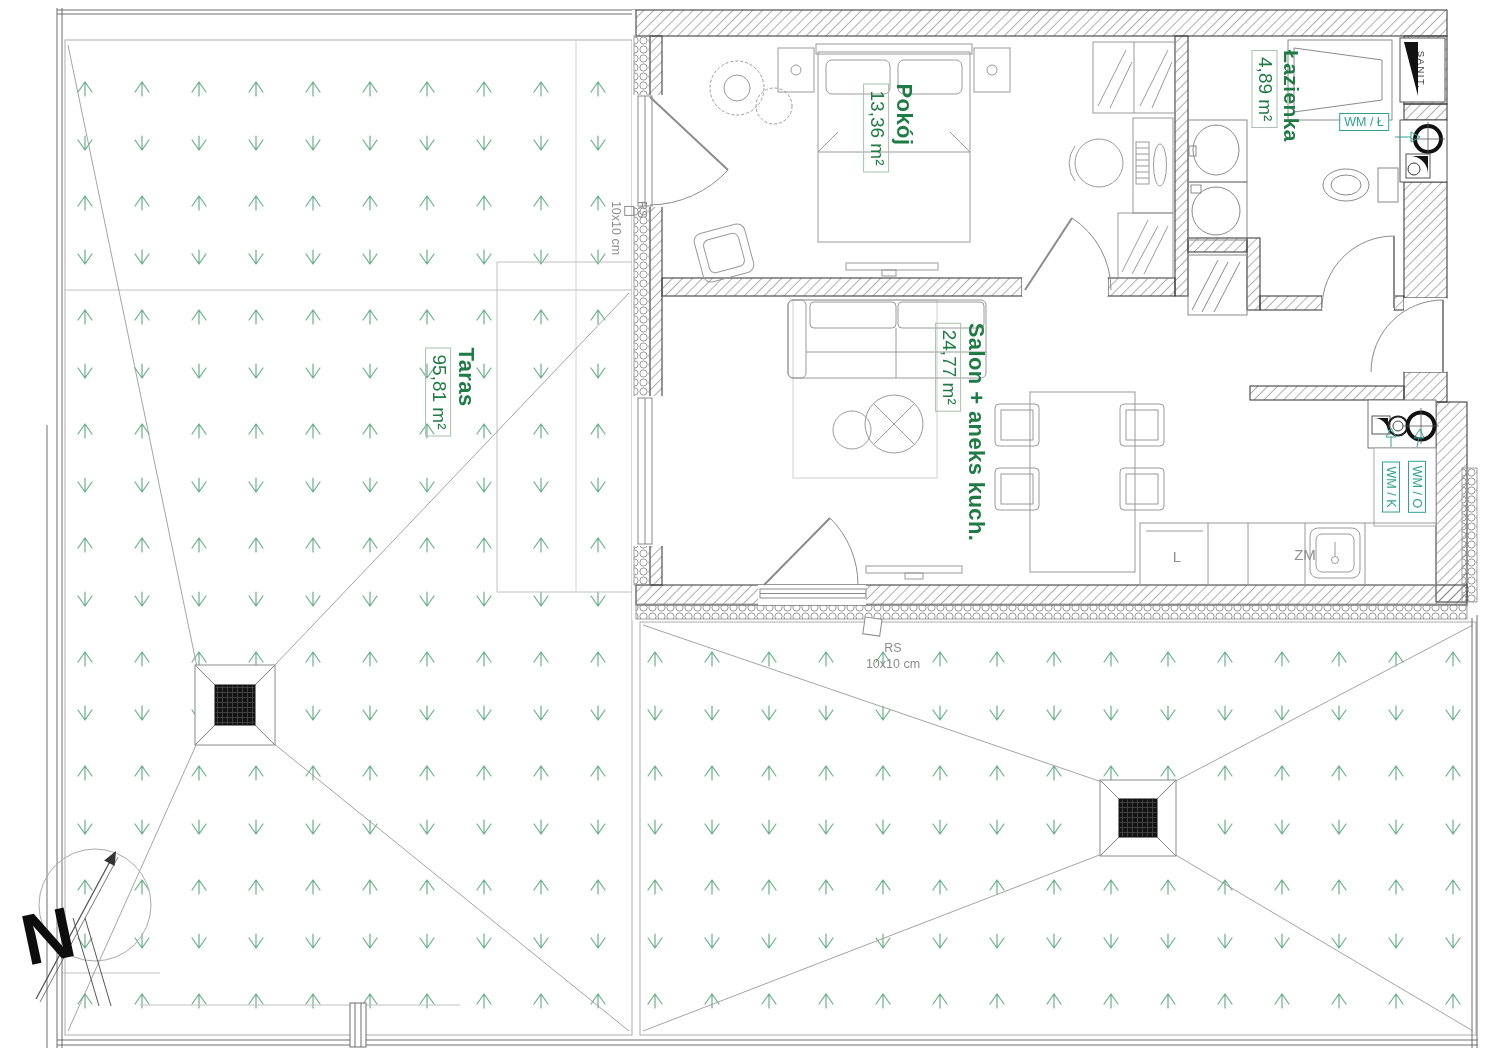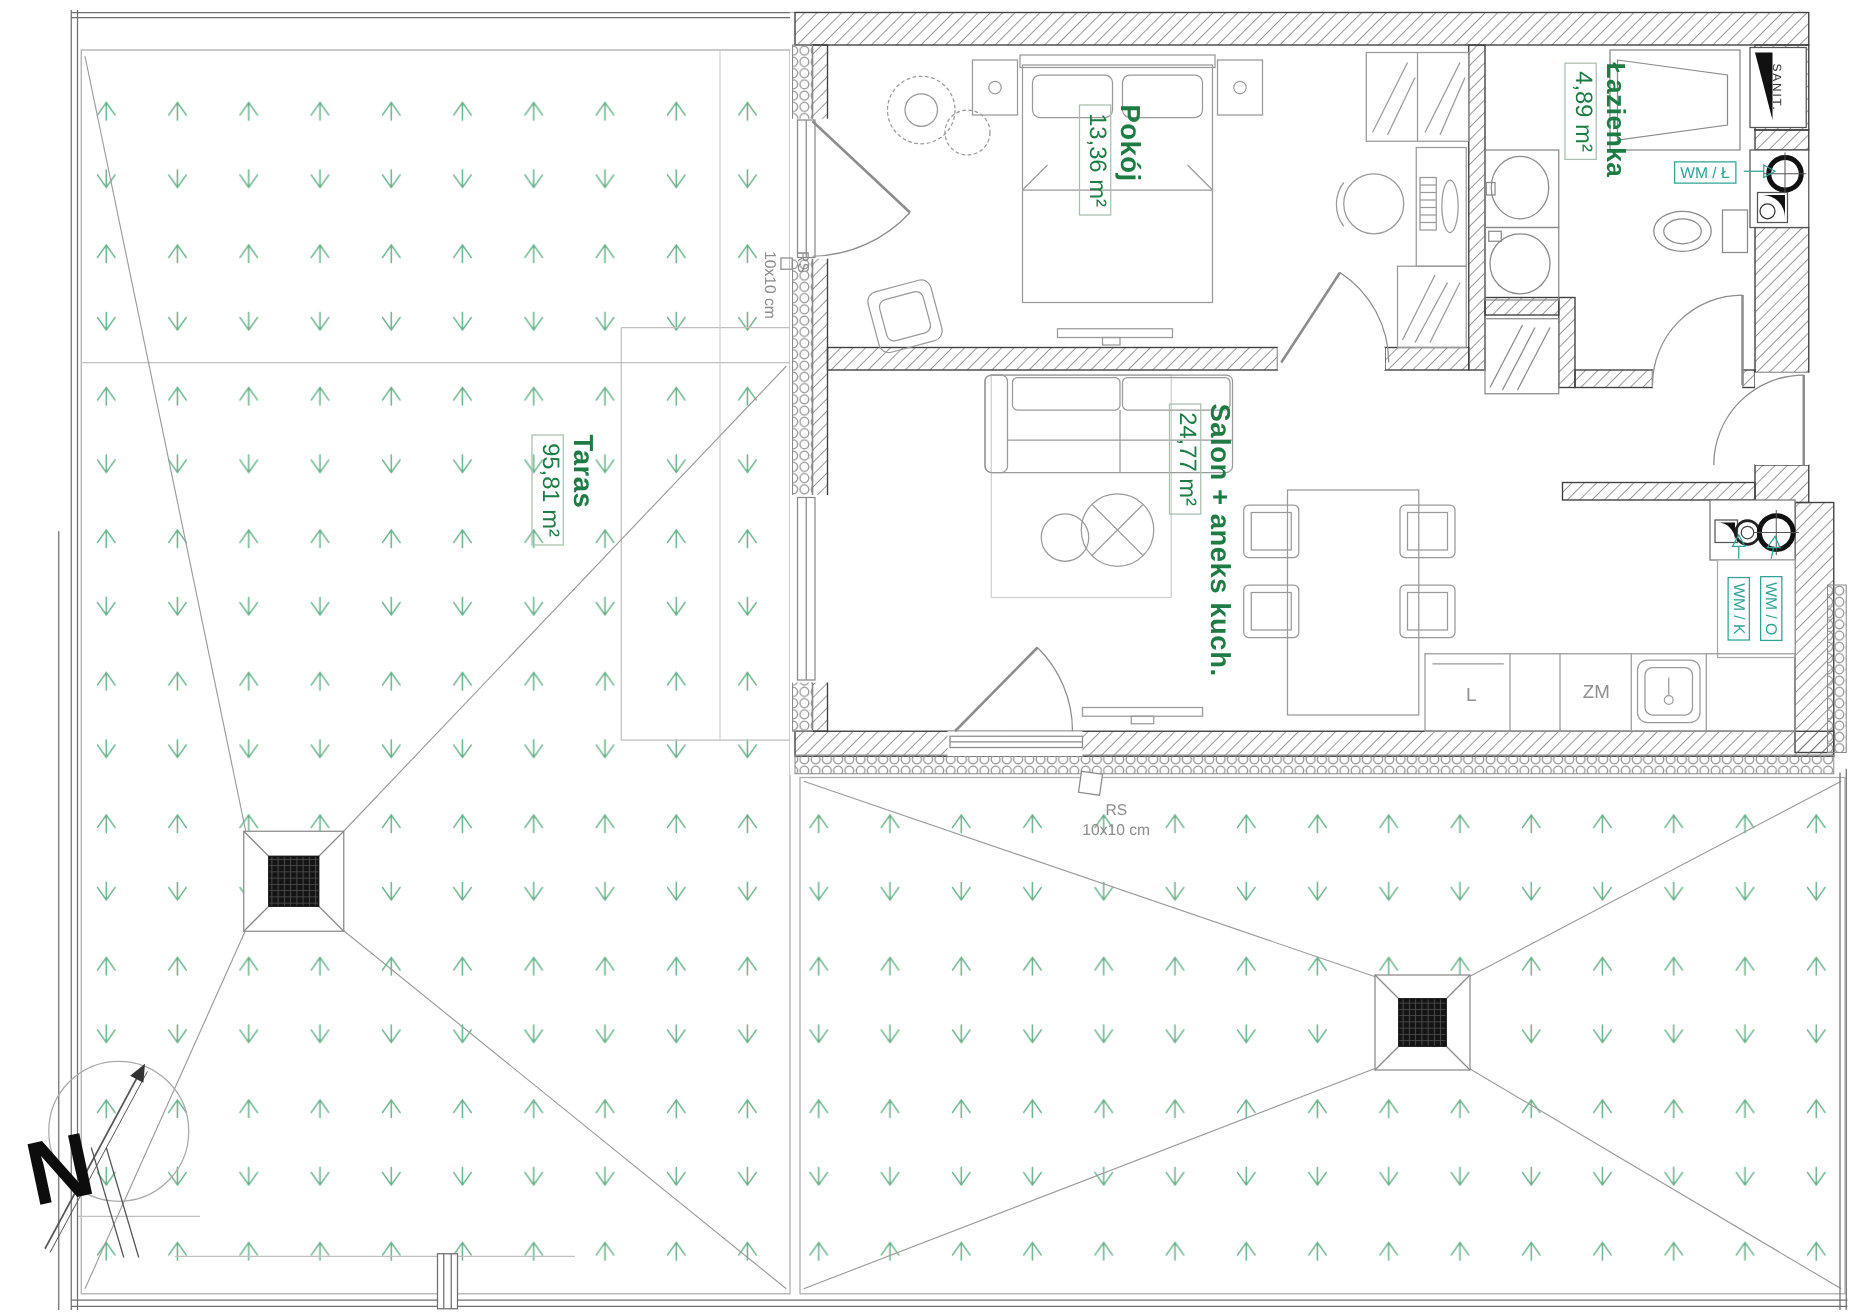--- a/index.html
+++ b/index.html
@@ -371,36 +371,36 @@
 <div class="vlabel" style="left:962px;top:432px">
   <span class="rname">Salon + aneks kuch.</span>
   <span class="rarea">24,77 m²</span>
 </div>
 
 <div class="vlabel" style="left:452px;top:392px">
   <span class="rname">Taras</span>
   <span class="rarea">95,81 m²</span>
 </div>
 
-<div class="ventbox" style="left:1364px;top:138px">WM / Ł</div>
+<div class="ventbox" style="left:1364px;top:122px">WM / Ł</div>
 <div class="ventbox vert" style="left:1391px;top:487px">WM / K</div>
 <div class="ventbox vert" style="left:1417px;top:487px">WM / O</div>
 
 <div class="sanit" style="left:1421px;top:70px">SANIT.</div>
 
 <div class="rslabel-v" style="left:629px;top:228px">
   <span>
         <span>RS</span>
         <span class="sq"></span>
       </span>
   <span>10x10 cm</span>
 </div>
 
 <div class="rslabel-h" style="left:893px;top:640px">
   <span>RS</span>
   <span>10x10 cm</span>
 </div>
 
 <div class="applabel" style="left:1177px;top:556px">L</div>
-<div class="applabel" style="left:1277px;top:554px">ZM</div>
+<div class="applabel" style="left:1305px;top:554px">ZM</div>
 
 <div class="north">N</div>
 </div>
 
 </body></html>

